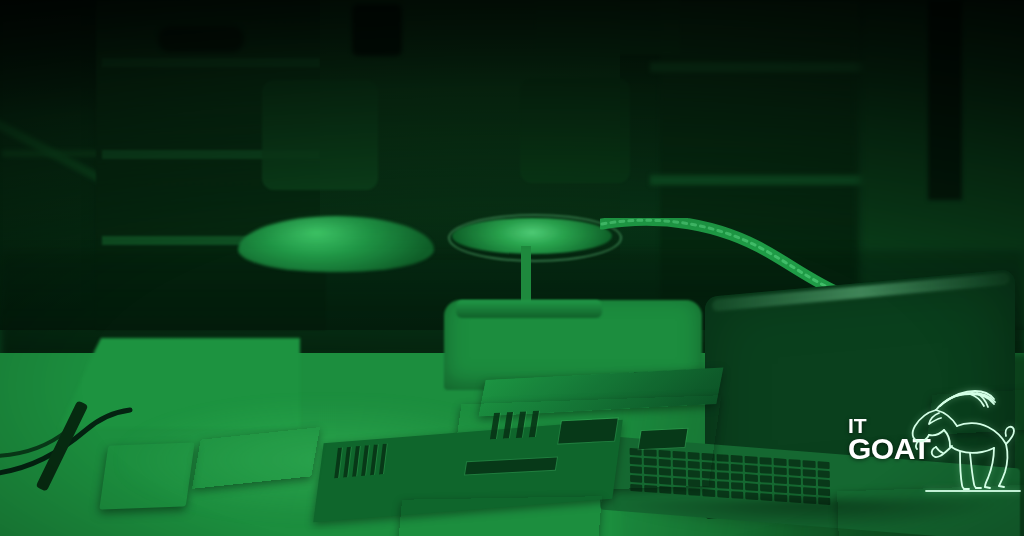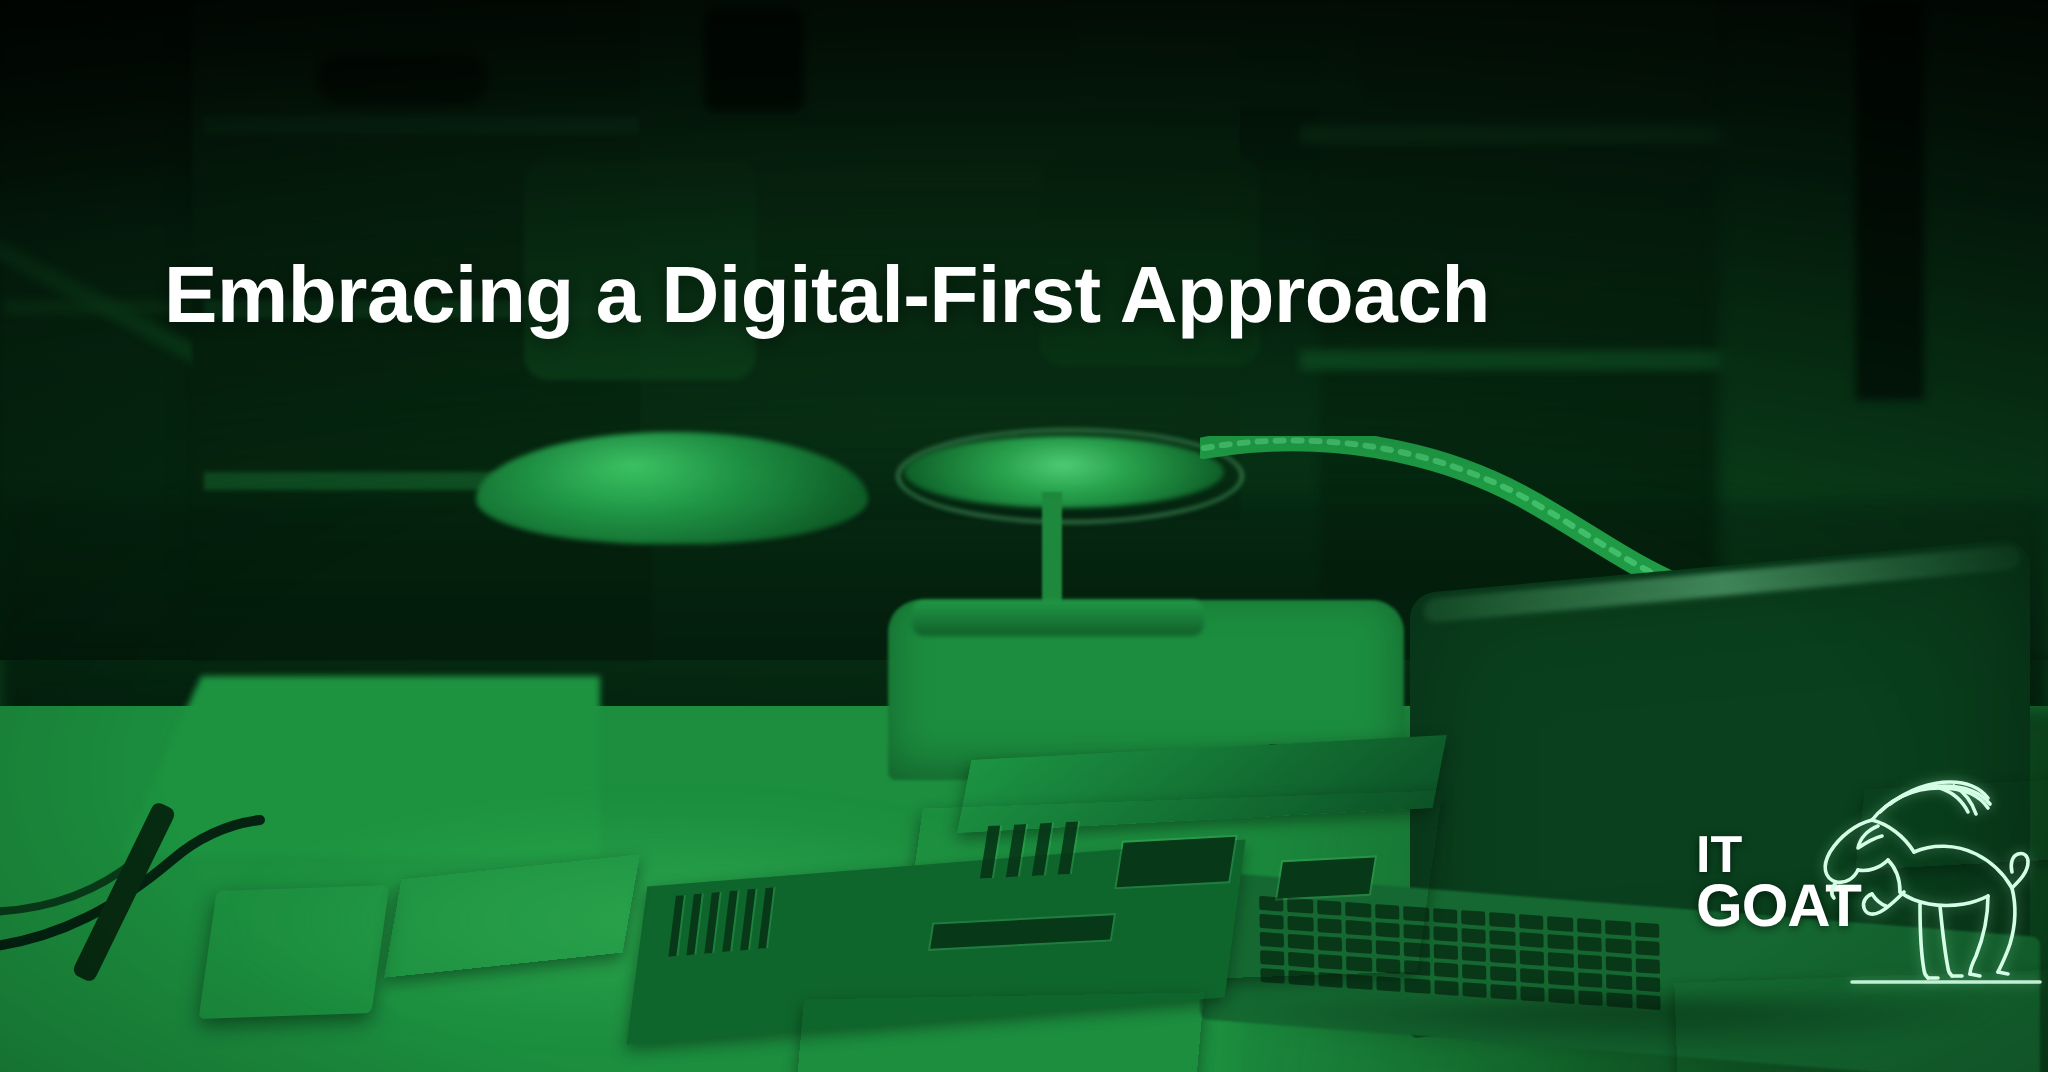--- a/index.html
+++ b/index.html
@@ -454,21 +454,21 @@
     position: absolute;
     left: 0;
     top: 30px;
     color: #ffffff;
     font-family: "Liberation Sans", sans-serif;
     font-weight: bold;
     line-height: 0.92;
     text-shadow: 0 1px 4px rgba(0,0,0,0.55);
   }
   .logo-it {
-    font-size: 26px;
+    font-size: 21px;
     letter-spacing: 0px;
     display: block;
   }
   .logo-goat {
     font-size: 30px;
     letter-spacing: -0.5px;
     display: block;
   }
   .logo-goat-art {
     position: absolute;
@@ -663,21 +663,20 @@
     <div class="solder-iron"></div>
     <div class="solder-coil"></div>
     <div class="solder-body"></div>
 
     <div class="green-tint"></div>
     <div class="top-dark"></div>
     <div class="vignette"></div>
   </div>
 
   <div class="title-block">
-    <div class="title-line">Embracing a Digital-First Approach</div>
   </div>
 
   <div class="logo">
     <div class="logo-text">
       <span class="logo-it">IT</span>
       <span class="logo-goat">GOAT</span>
     </div>
     <div class="logo-goat-art">
       <svg width="142" height="112" viewBox="0 0 142 112" fill="none" stroke="#d4ffe6" stroke-width="1.8" stroke-linecap="round" stroke-linejoin="round">
 

